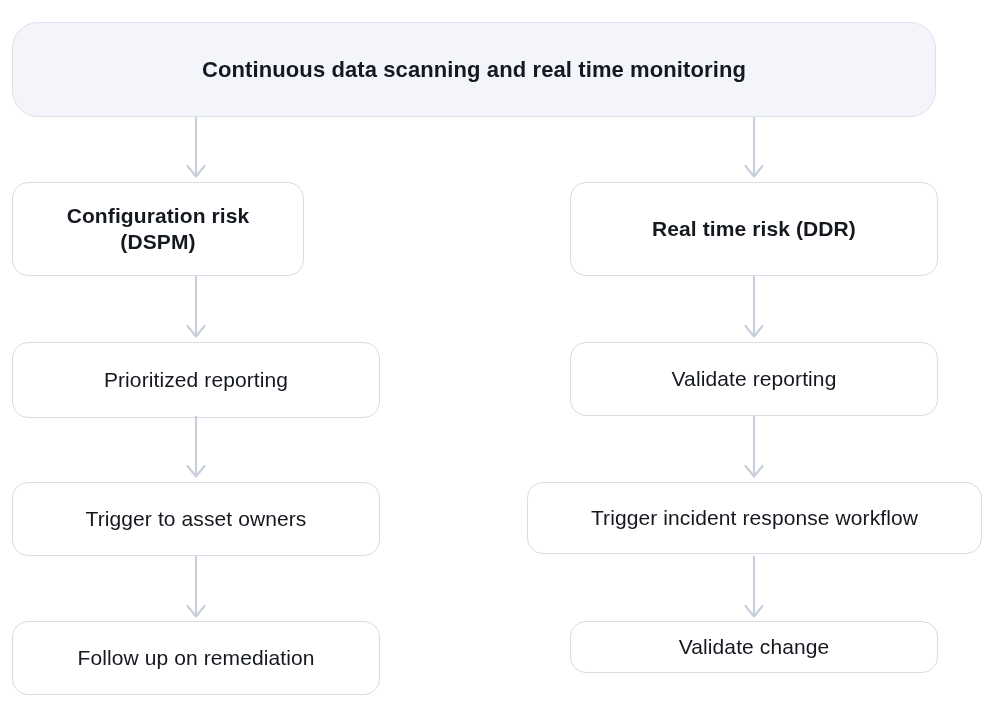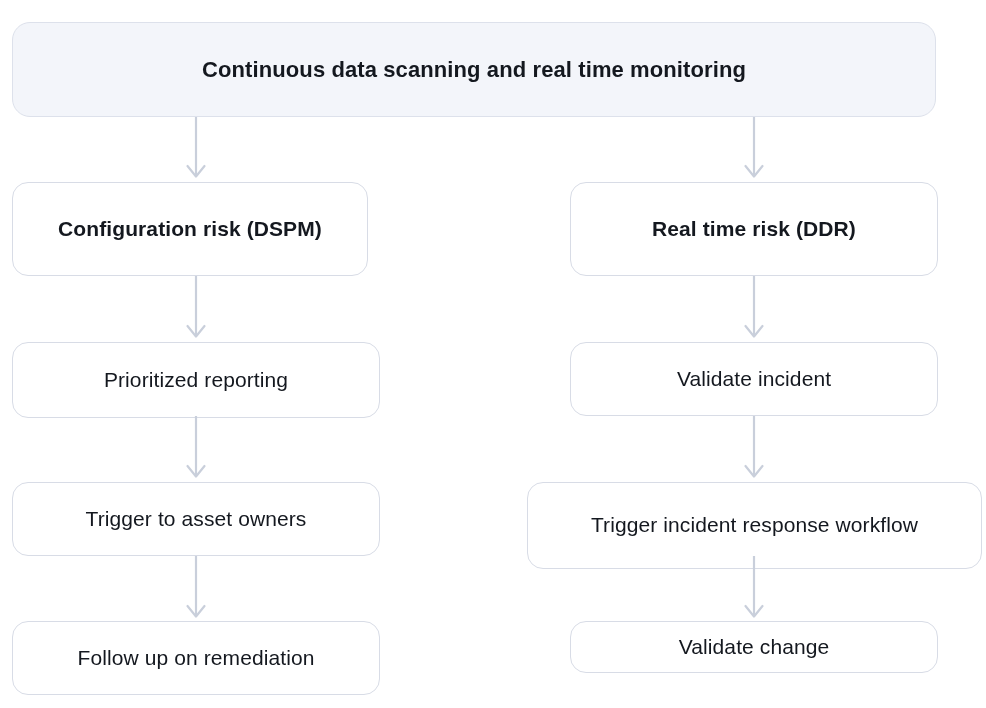--- a/index.html
+++ b/index.html
@@ -35,21 +35,21 @@
     font-weight: 400;
     letter-spacing: 0.1px;
     color: #14181f;
     line-height: 1.25;
     padding: 0 16px;
   }
 
   .node.header {
     background: #f3f5fa;
     border-color: #dde1eb;
-    border-radius: 18px;
+    border-radius: 26px;
   }
 
   .node.strong {
     font-weight: 700;
   }
 
   .node.header .node-label {
     font-weight: 700;
     font-size: 22px;
   }
@@ -79,21 +79,21 @@
     </svg>
   </div>
 
   <div class="connector" style="left:736px; top:117px; width:36px; height:65px;">
     <svg width="36" height="65" viewBox="0 0 36 65">
       <path d="M18 0 L18 58" stroke="#c9cfdb" stroke-width="2.2" fill="none"></path>
       <path d="M9.5 49 L18 59.5 L26.5 49" stroke="#c9cfdb" stroke-width="2.2" fill="none" stroke-linecap="round" stroke-linejoin="round"></path>
     </svg>
   </div>
 
-  <div class="node strong" style="left:12px; top:182px; width:356px; height:94px;">
+  <div class="node strong" style="left:12px; top:182px; width:292px; height:94px;">
     <span class="node-label">Configuration risk (DSPM)</span>
   </div>
 
   <div class="connector" style="left:178px; top:276px; width:36px; height:66px;">
     <svg width="36" height="66" viewBox="0 0 36 66">
       <path d="M18 0 L18 59" stroke="#c9cfdb" stroke-width="2.2" fill="none"></path>
       <path d="M9.5 50 L18 60.5 L26.5 50" stroke="#c9cfdb" stroke-width="2.2" fill="none" stroke-linecap="round" stroke-linejoin="round"></path>
     </svg>
   </div>
 
@@ -128,31 +128,31 @@
   </div>
 
   <div class="connector" style="left:736px; top:276px; width:36px; height:66px;">
     <svg width="36" height="66" viewBox="0 0 36 66">
       <path d="M18 0 L18 59" stroke="#c9cfdb" stroke-width="2.2" fill="none"></path>
       <path d="M9.5 50 L18 60.5 L26.5 50" stroke="#c9cfdb" stroke-width="2.2" fill="none" stroke-linecap="round" stroke-linejoin="round"></path>
     </svg>
   </div>
 
   <div class="node" style="left:570px; top:342px; width:368px; height:74px;">
-    <span class="node-label">Validate incident</span>
+    <span class="node-label">Validate reporting</span>
   </div>
 
   <div class="connector" style="left:736px; top:416px; width:36px; height:66px;">
     <svg width="36" height="66" viewBox="0 0 36 66">
       <path d="M18 0 L18 59" stroke="#c9cfdb" stroke-width="2.2" fill="none"></path>
       <path d="M9.5 50 L18 60.5 L26.5 50" stroke="#c9cfdb" stroke-width="2.2" fill="none" stroke-linecap="round" stroke-linejoin="round"></path>
     </svg>
   </div>
 
-  <div class="node" style="left:527px; top:482px; width:455px; height:87px;">
+  <div class="node" style="left:527px; top:482px; width:455px; height:72px;">
     <span class="node-label">Trigger incident response workflow</span>
   </div>
 
   <div class="connector" style="left:736px; top:556px; width:36px; height:66px;">
     <svg width="36" height="66" viewBox="0 0 36 66">
       <path d="M18 0 L18 59" stroke="#c9cfdb" stroke-width="2.2" fill="none"></path>
       <path d="M9.5 50 L18 60.5 L26.5 50" stroke="#c9cfdb" stroke-width="2.2" fill="none" stroke-linecap="round" stroke-linejoin="round"></path>
     </svg>
   </div>
 

